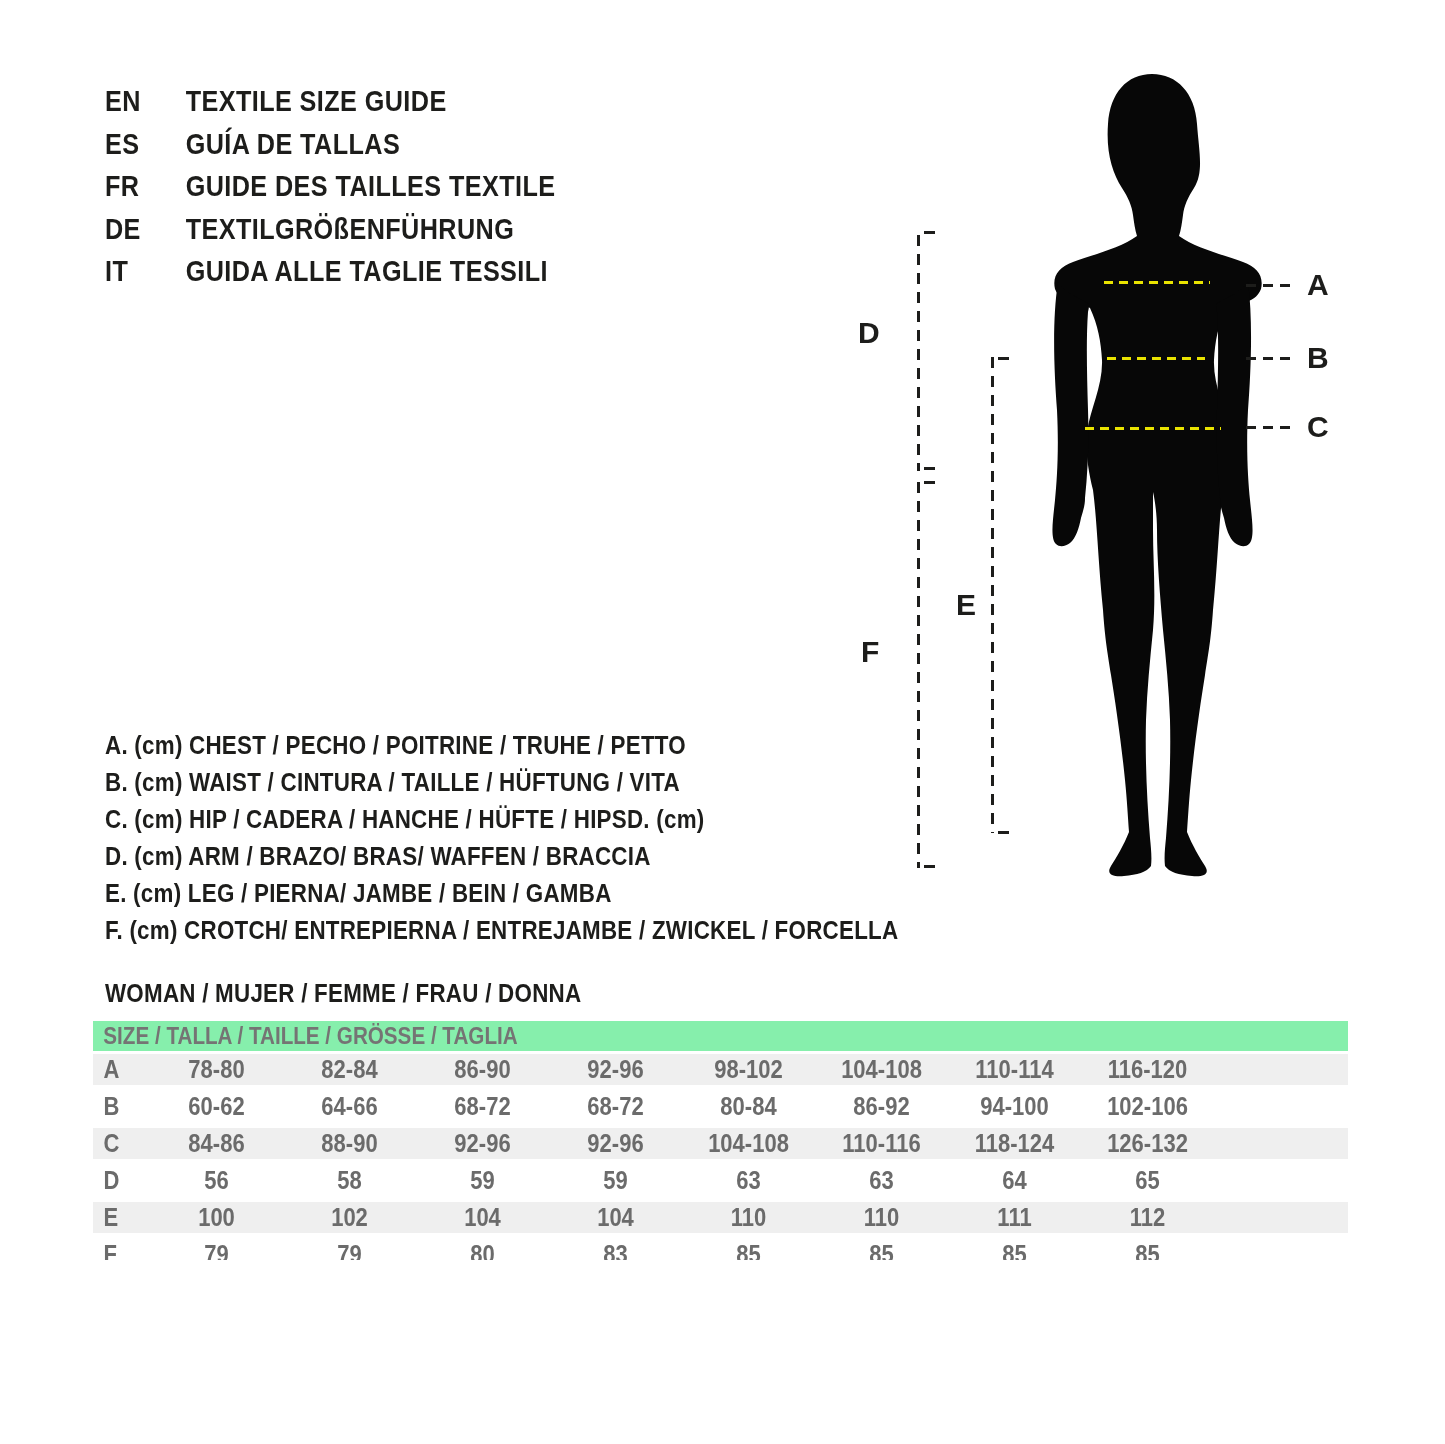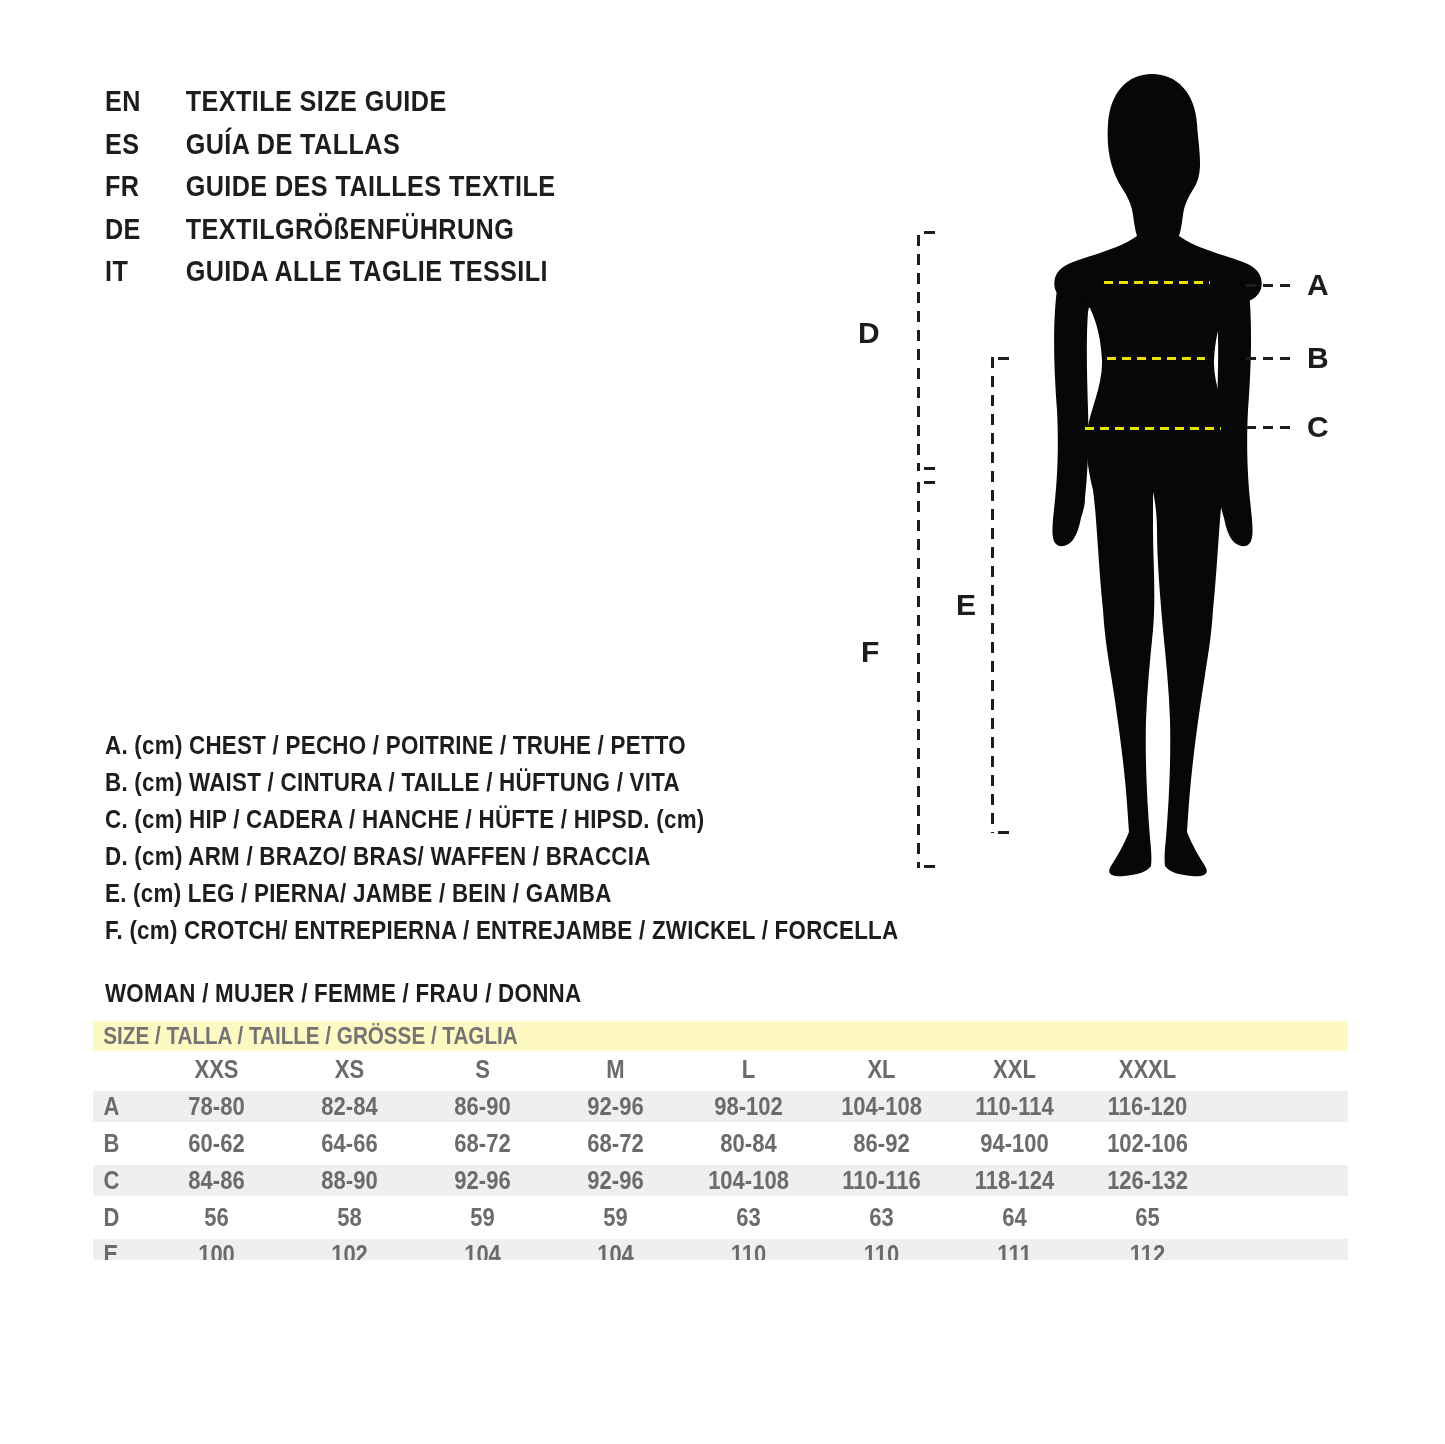--- a/index.html
+++ b/index.html
@@ -21,21 +21,21 @@
   .figure-svg{position:absolute;left:1020px;top:60px;width:320px;height:830px;z-index:1;}
   .dash-h{position:absolute;height:3px;z-index:3;
     background:repeating-linear-gradient(90deg,#1d1d1b 0 10px,transparent 10px 17px);}
   .dash-h.yellow{background:repeating-linear-gradient(90deg,#e9e300 0 9px,transparent 9px 15px);}
   .dash-v{position:absolute;width:3px;z-index:2;
     background:repeating-linear-gradient(180deg,#1d1d1b 0 11px,transparent 11px 19px);}
   .tick{position:absolute;width:11px;height:3px;background:#1d1d1b;z-index:2;}
   .marker-label{position:absolute;font-size:30px;line-height:30px;font-weight:bold;z-index:3;}
   
   .size-table{position:absolute;left:93px;top:1021px;width:1255px;}
-  .band{height:30px;background:#fef9c3;}
+  .band{height:30px;background:#86efac;}
   .band span{display:inline-block;font-size:24px;line-height:30px;font-weight:bold;color:#757474;
              padding-left:12px;transform:scaleX(0.86);transform-origin:0 50%;white-space:nowrap;}
   .tr{display:grid;grid-template-columns:57px repeat(8,133px) 1fr;height:37px;align-items:center;}
   .tr.shade{background:linear-gradient(#ffffff 0 3px,#efefef 3px 34px,#ffffff 34px 37px);}
   .tc{text-align:center;font-size:25px;font-weight:bold;color:#6b6b6b;transform:scaleX(0.88);white-space:nowrap;}
   .tc.lbl{text-align:left;padding-left:12px;transform-origin:0 50%;}
 </style>
 </head>
 <body>
 
@@ -178,32 +178,20 @@
   <div class="marker-label" style="left:1307px;top:412px;">C</div>
   <div class="marker-label" style="left:858px;top:318px;">D</div>
   <div class="marker-label" style="left:956px;top:590px;">E</div>
   <div class="marker-label" style="left:861px;top:637px;">F</div>
 
   <div class="size-table">
     <div class="band">
       <span>SIZE / TALLA / TAILLE / GRÖSSE / TAGLIA</span>
     </div>
 
-    <div class="tr">
-      <div class="tc lbl"></div>
-      <div class="tc">XXS</div>
-      <div class="tc">XS</div>
-      <div class="tc">S</div>
-      <div class="tc">M</div>
-      <div class="tc">L</div>
-      <div class="tc">XL</div>
-      <div class="tc">XXL</div>
-      <div class="tc">XXXL</div>
-      <div class="tc"></div>
-    </div>
 
     <div class="tr shade">
       <div class="tc lbl">A</div>
       <div class="tc">78-80</div>
       <div class="tc">82-84</div>
       <div class="tc">86-90</div>
       <div class="tc">92-96</div>
       <div class="tc">98-102</div>
       <div class="tc">104-108</div>
       <div class="tc">110-114</div>

